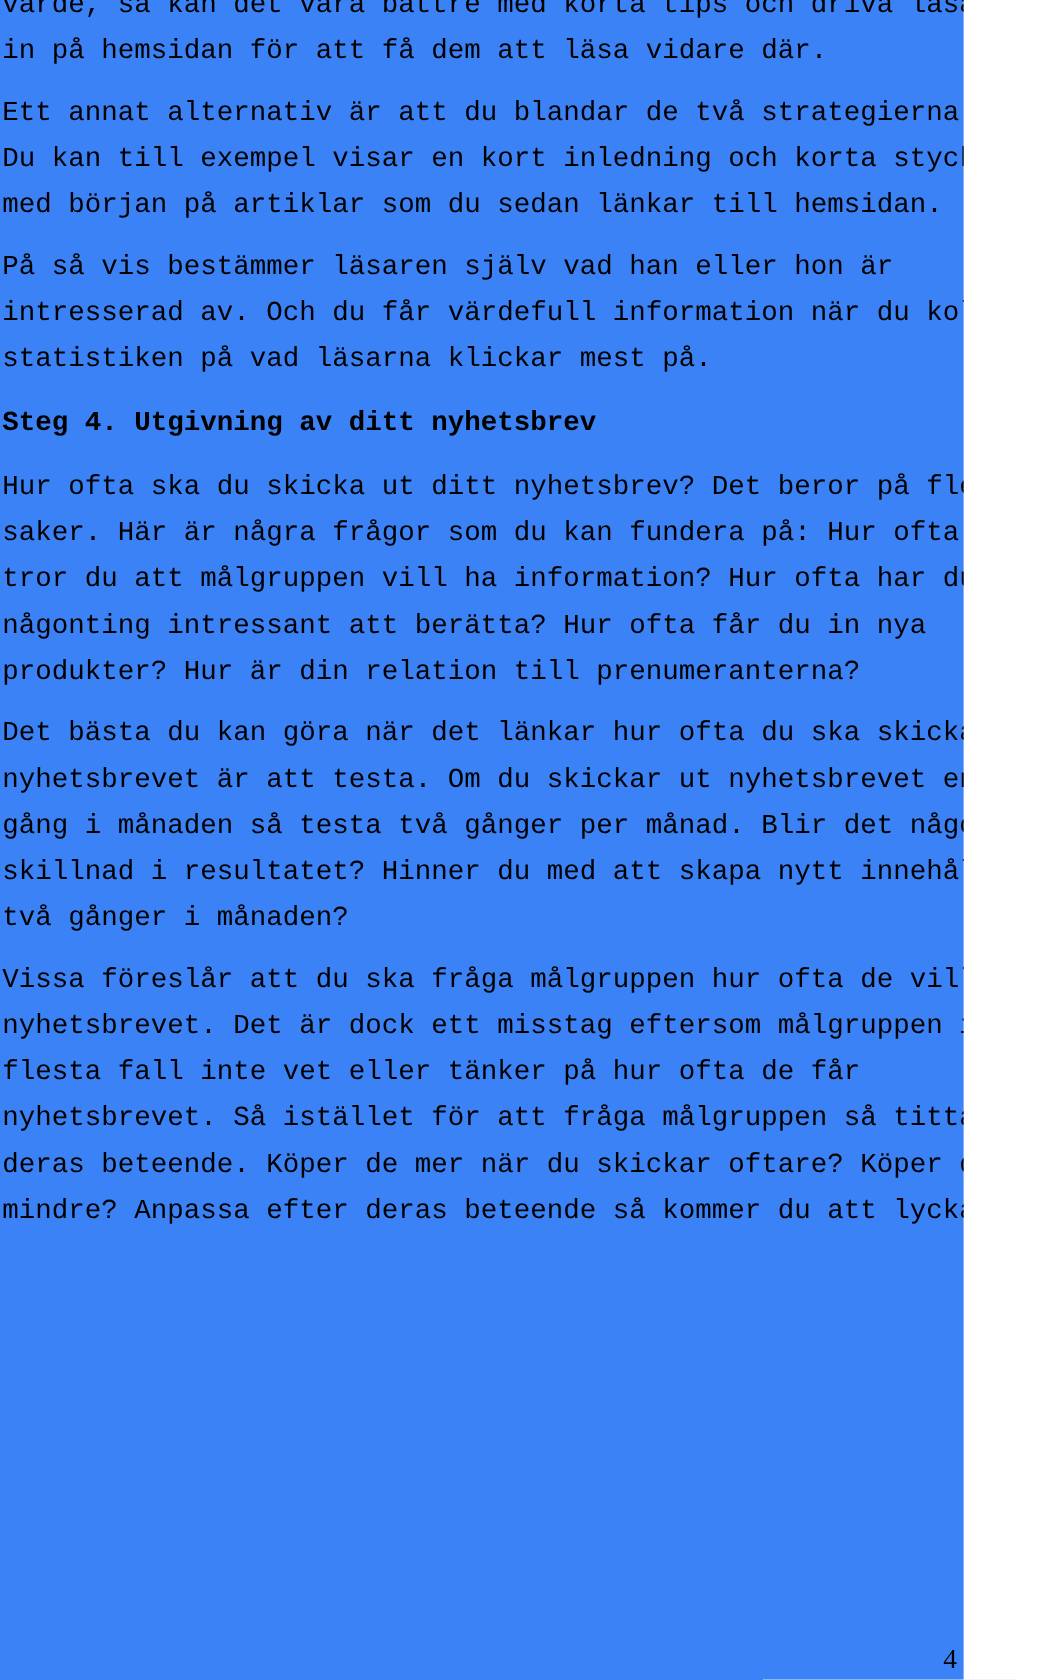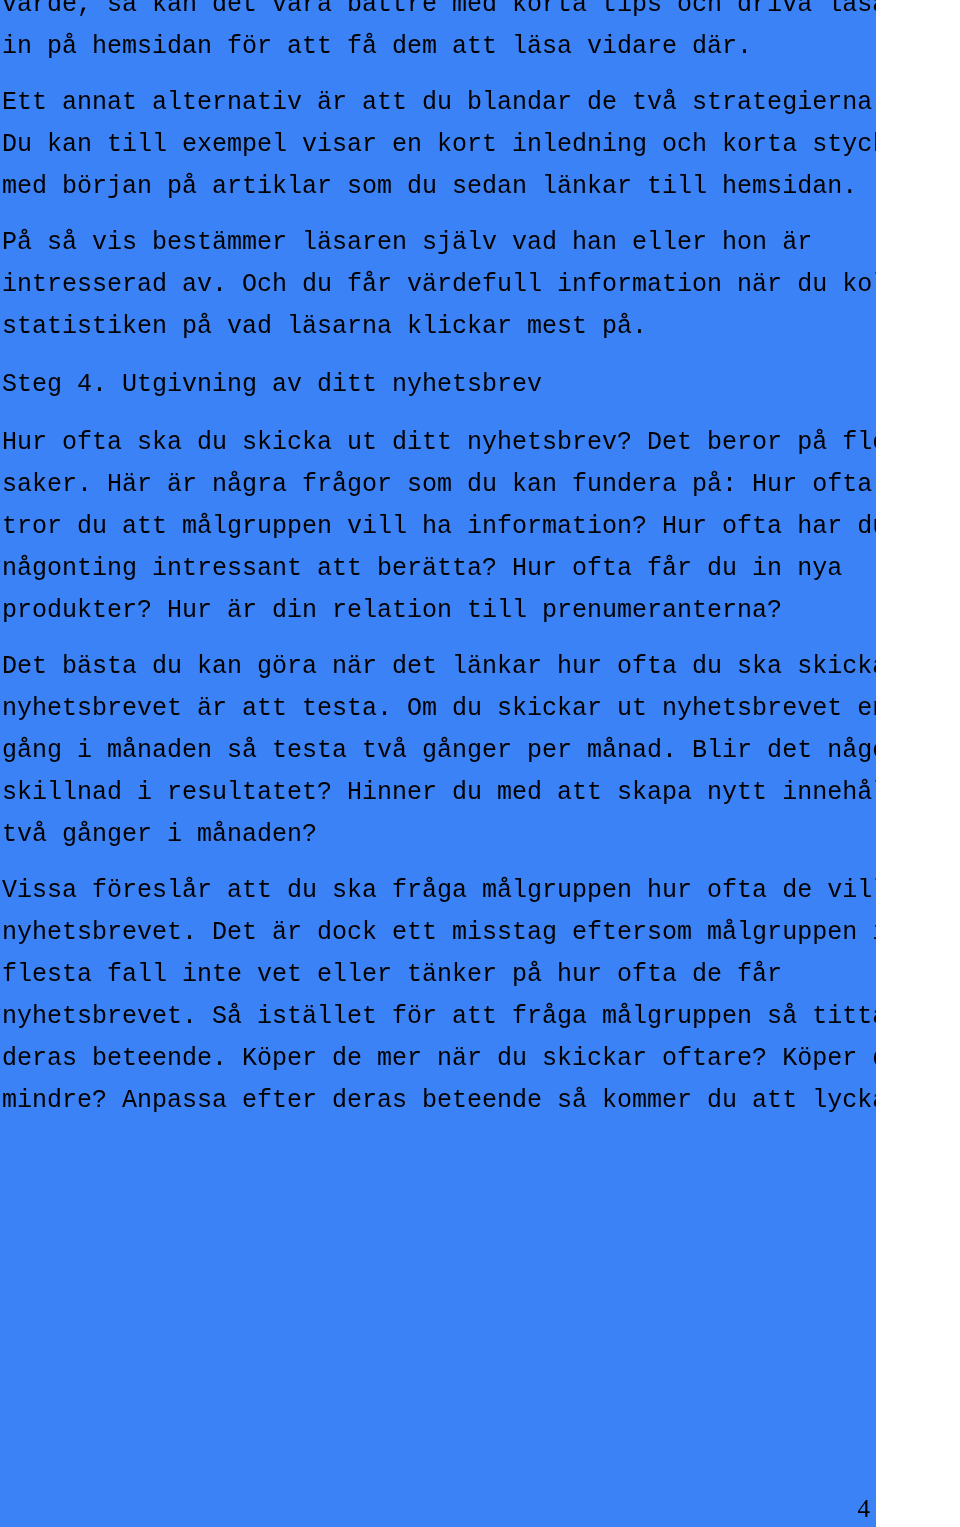--- a/index.html
+++ b/index.html
@@ -27,21 +27,21 @@
   p.para {
     margin: 0 0 14px 0;
     padding: 0;
     font-size: 25px;
     line-height: 42px;
     white-space: pre-wrap;
     letter-spacing: 0px;
     font-weight: normal;
   }
   p.para.heading {
-    font-weight: normal;
+    font-weight: bold;
     margin-top: 16px;
     margin-bottom: 16px;
   }
   .page-number {
     position: absolute;
     right: 6px;
     top: 1494px;
     font-size: 25px;
     line-height: 30px;
     font-family: "Liberation Serif", "DejaVu Serif", serif;

